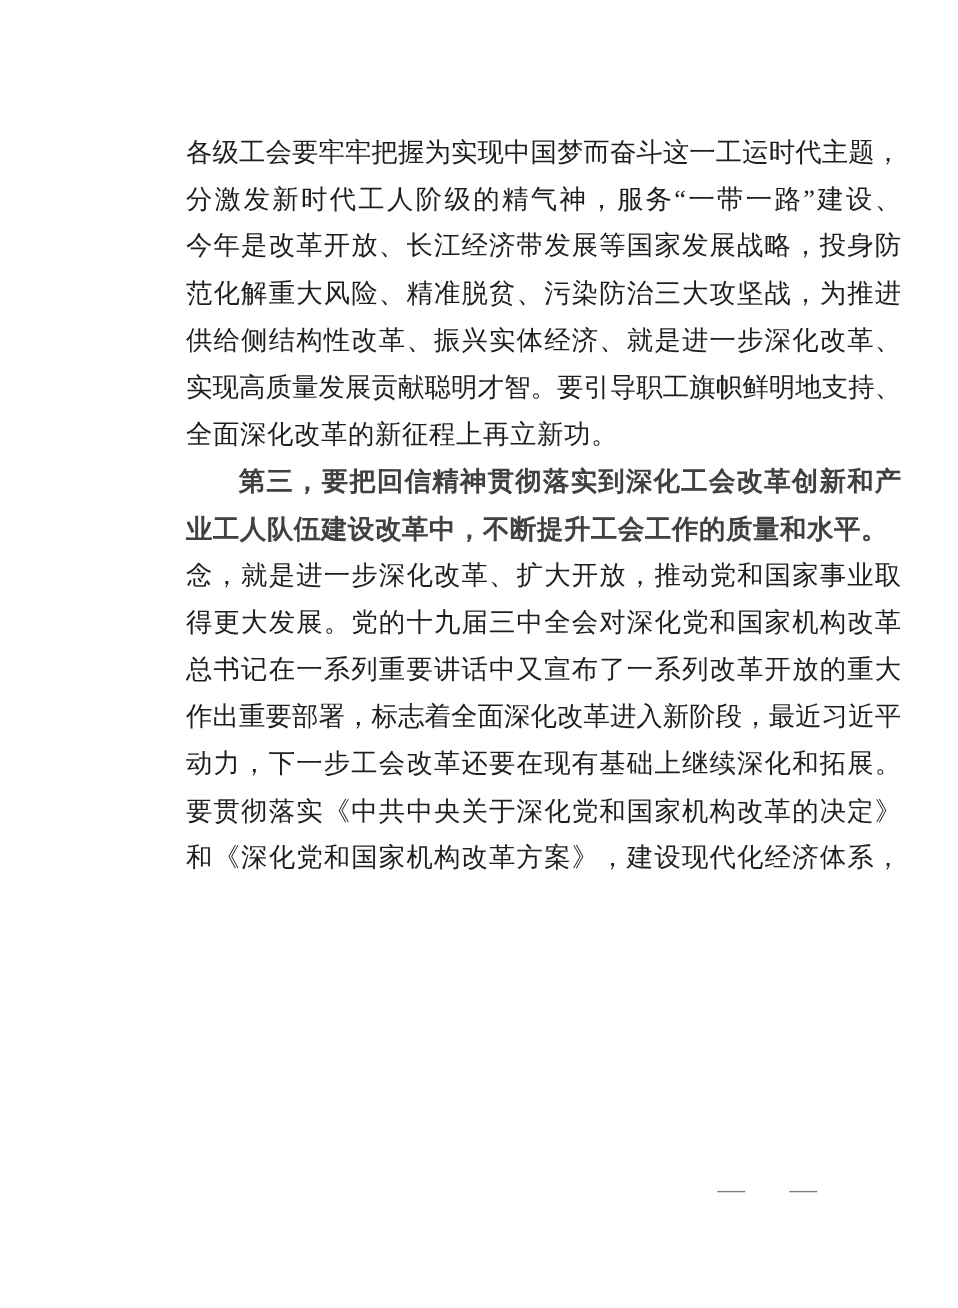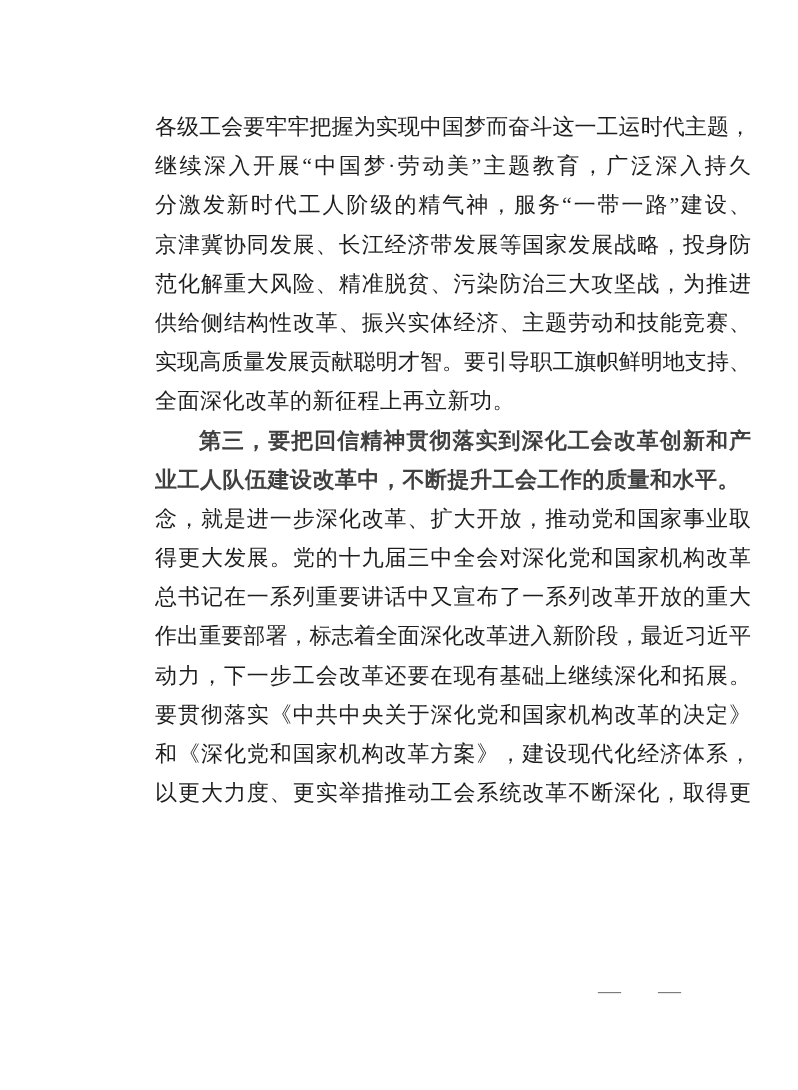--- a/index.html
+++ b/index.html
@@ -58,39 +58,37 @@
     color: #7c7c7c;
   }
 </style>
 </head>
 <body>
 
 <div class="page">
   <div class="text-block">
 
     <p class="line">各级工会要牢牢把握为实现中国梦而奋斗这一工运时代主题，</p>
-    <p class="line">继续深入开展“中国梦·劳动美”主题教育，广泛深入持久</p>
     <p class="line">分激发新时代工人阶级的精气神，服务“一带一路”建设、</p>
-    <p class="line">京津冀协同发展、长江经济带发展等国家发展战略，投身防</p>
+    <p class="line">今年是改革开放、长江经济带发展等国家发展战略，投身防</p>
     <p class="line">范化解重大风险、精准脱贫、污染防治三大攻坚战，为推进</p>
-    <p class="line">供给侧结构性改革、振兴实体经济、主题劳动和技能竞赛、</p>
+    <p class="line">供给侧结构性改革、振兴实体经济、就是进一步深化改革、</p>
     <p class="line">实现高质量发展贡献聪明才智。要引导职工旗帜鲜明地支持、</p>
     <p class="line para-end">全面深化改革的新征程上再立新功。</p>
 
     <p class="line heading indent">第三，要把回信精神贯彻落实到深化工会改革创新和产</p>
     <p class="line heading para-end">业工人队伍建设改革中，不断提升工会工作的质量和水平。</p>
 
     <p class="line">念，就是进一步深化改革、扩大开放，推动党和国家事业取</p>
     <p class="line">得更大发展。党的十九届三中全会对深化党和国家机构改革</p>
     <p class="line">总书记在一系列重要讲话中又宣布了一系列改革开放的重大</p>
     <p class="line">作出重要部署，标志着全面深化改革进入新阶段，最近习近平</p>
     <p class="line">动力，下一步工会改革还要在现有基础上继续深化和拓展。</p>
     <p class="line">要贯彻落实《中共中央关于深化党和国家机构改革的决定》</p>
     <p class="line">和《深化党和国家机构改革方案》，建设现代化经济体系，</p>
-    <p class="line">以更大力度、更实举措推动工会系统改革不断深化，取得更</p>
 
   </div>
 
   <div class="footer">
     <span>—</span>
     <span>—</span>
   </div>
 </div>
 
 </body></html>

